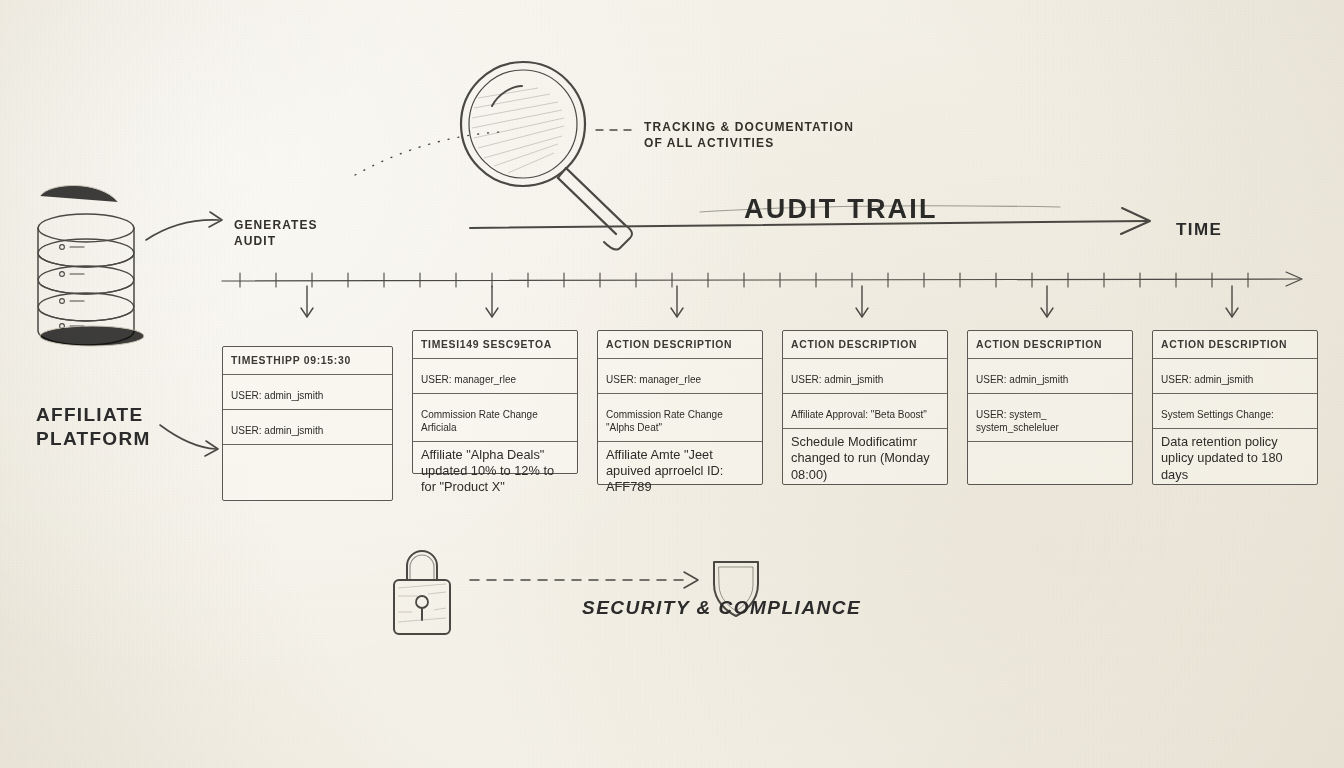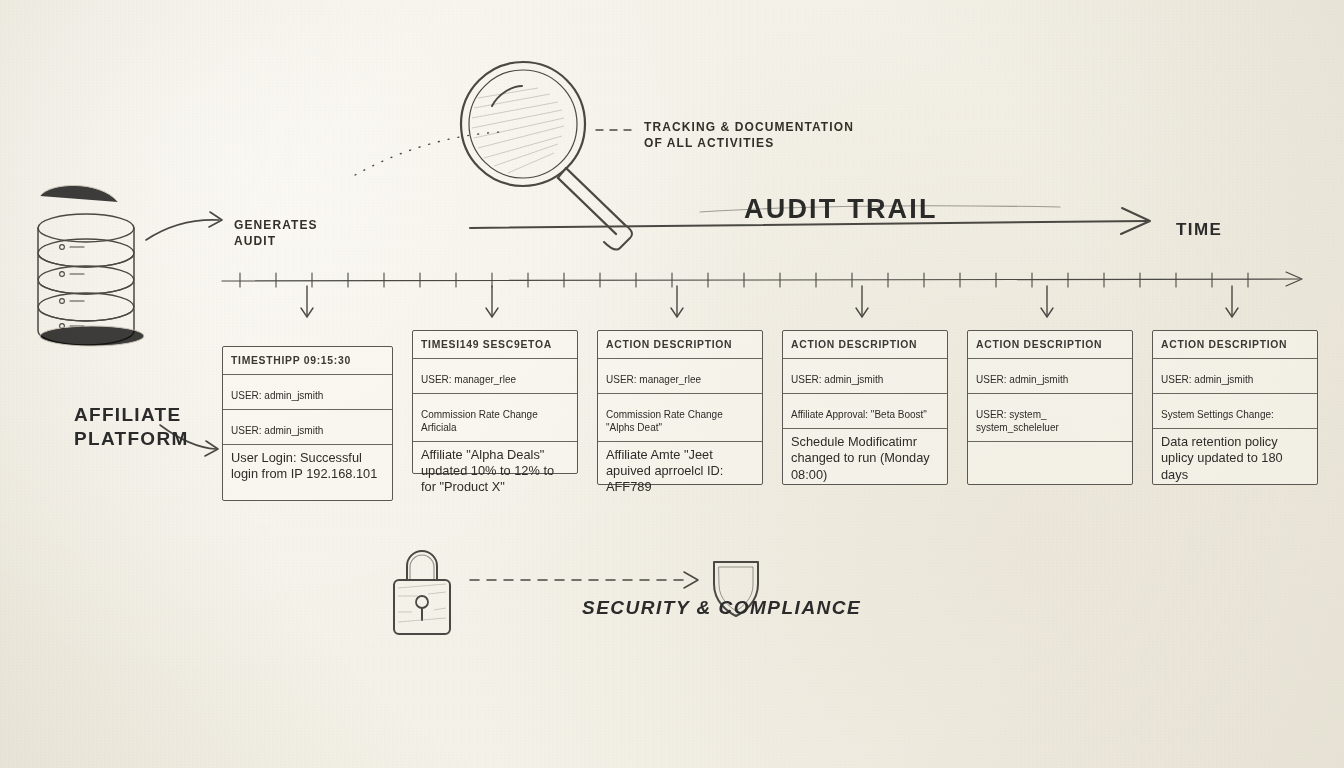--- a/index.html
+++ b/index.html
@@ -287,30 +287,29 @@
   <div class="lbl mid-label" style="left:234px; top:218px; width:120px;">GENERATES
 AUDIT</div>
 
   <div class="lbl mid-label" style="left:644px; top:120px; width:260px;">TRACKING &amp; DOCUMENTATION
 OF ALL ACTIVITIES</div>
 
   <div class="lbl title-label" style="left:744px; top:194px;">AUDIT TRAIL</div>
 
   <div class="lbl time-label" style="left:1176px; top:220px;">TIME</div>
 
-  <div class="lbl big-label" style="left:36px; top:403px; width:190px;margin-left:38px;">AFFILIATE
+  <div class="lbl big-label" style="left:36px; top:403px; width:190px;">AFFILIATE
 PLATFORM</div>
 
   <div class="lbl sec-label" style="left:582px; top:597px;font-style:italic;">SECURITY &amp; COMPLIANCE</div>
 
   <div class="card" style="left:222px; top:346px; width:171px; height:155px;">
     <div class="card-row head">TIMESTHIPP 09:15:30</div>
     <div class="card-row user">USER: admin_jsmith</div>
     <div class="card-row user">USER: admin_jsmith</div>
-    <div class="card-row last">User Login: Successful login from IP 192.168.101</div>
   </div>
 
   <div class="card" style="left:412px; top:330px; width:166px; height:144px;">
     <div class="card-row head">TIMESI149 SESC9ETOA</div>
     <div class="card-row user">USER: manager_rlee</div>
     <div class="card-row user">Commission Rate Change Arficiala</div>
     <div class="card-row last">Affiliate "Alpha Deals" updated 10% to 12% to for "Product X"</div>
   </div>
 
   <div class="card" style="left:597px; top:330px; width:166px; height:155px;">

